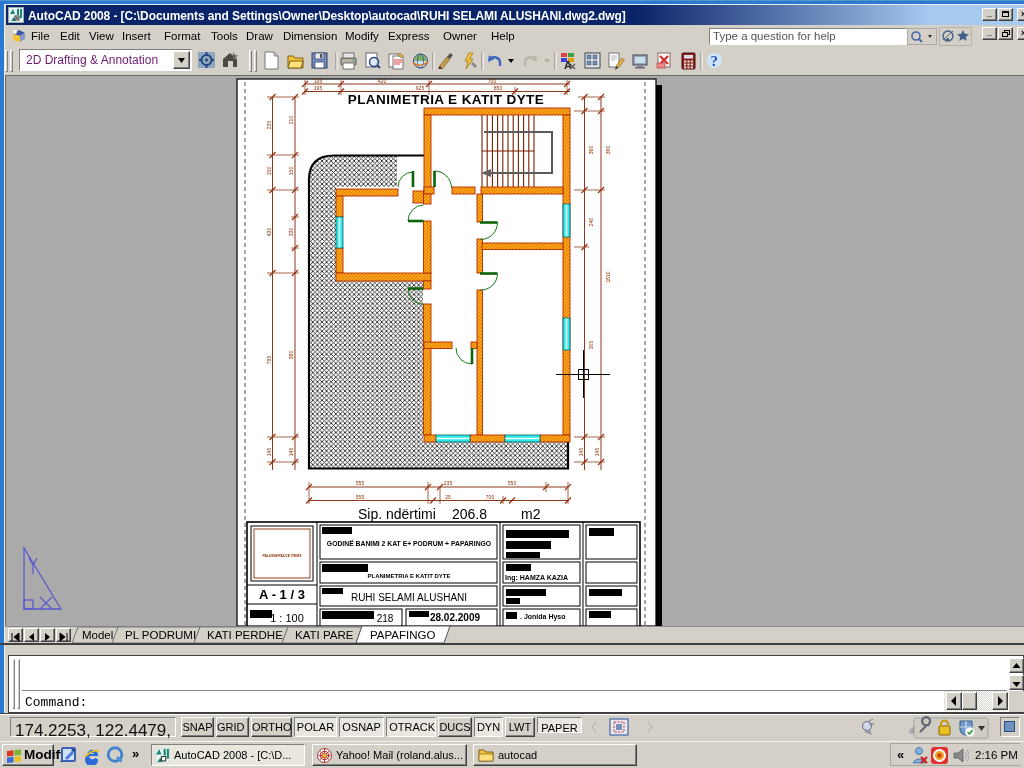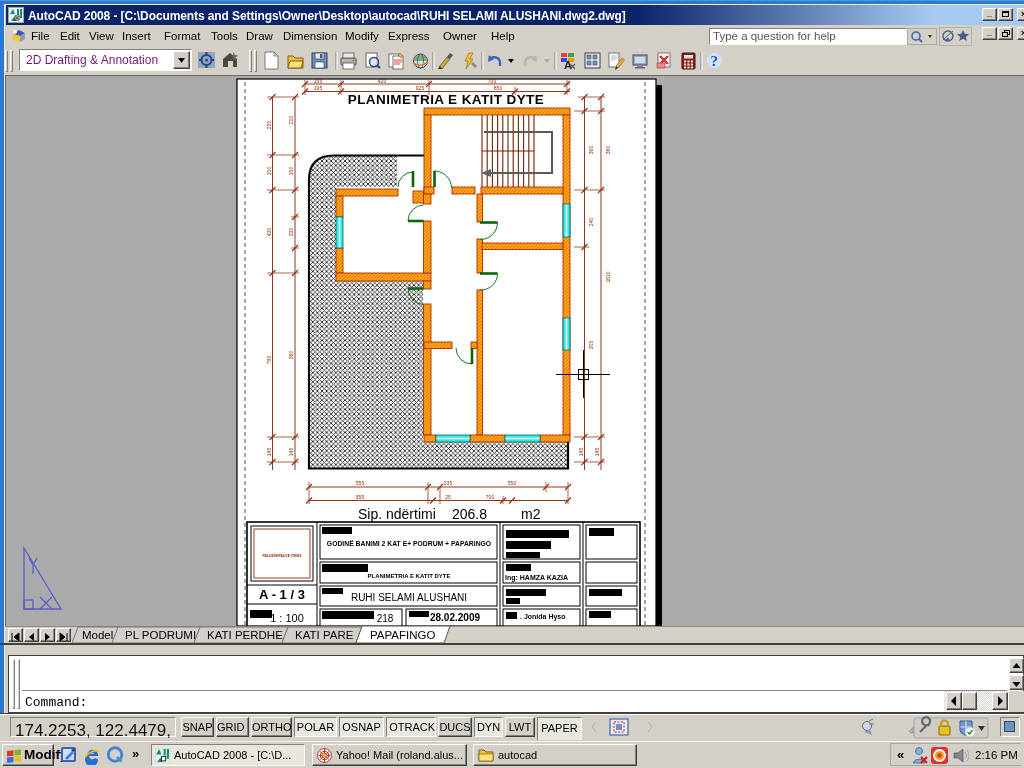--- a/index.html
+++ b/index.html
@@ -551,21 +551,21 @@
 <div class="abs" style="left:0;top:716px;width:1024px;height:24px;font-size:11px;color:#000">
  <span class="abs raised" style="left:181px;top:1px;width:33px;height:20px;text-align:center;padding-top:3px">SNAP</span>
  <span class="abs raised" style="left:216px;top:1px;width:33px;height:20px;text-align:left;padding-top:3px">GRID</span>
  <span class="abs raised" style="left:251px;top:1px;width:41px;height:20px;padding-top:3px">ORTHO</span>
  <span class="abs sunken" style="left:294px;top:1px;width:43px;height:20px;text-align:center;padding-top:3px;background:#E9E7E0">POLAR</span>
  <span class="abs sunken" style="left:339px;top:1px;width:45px;height:20px;text-align:center;padding-top:3px;background:#E9E7E0">OSNAP</span>
  <span class="abs sunken" style="left:386px;top:1px;width:50px;height:20px;text-align:right;padding-top:3px;background:#E9E7E0">OTRACK</span>
  <span class="abs raised" style="left:438px;top:1px;width:34px;height:20px;text-align:center;padding-top:3px">DUCS</span>
  <span class="abs sunken" style="left:474px;top:1px;width:29px;height:20px;text-align:center;padding-top:3px;background:#E9E7E0">DYN</span>
  <span class="abs raised" style="left:505px;top:1px;width:30px;height:20px;text-align:center;padding-top:3px">LWT</span>
- <span class="abs sunken" style="left:537px;top:1px;width:45px;height:28px;text-align:center;padding-top:4px;background:#E9E7E0">PAPER</span>
+ <span class="abs sunken" style="left:537px;top:1px;width:45px;height:16px;text-align:center;padding-top:4px;background:#E9E7E0">PAPER</span>
 </div>
 <svg class="abs" style="left:588px;top:716px" width="436px" height="24" viewBox="0 0 436 24">
  <g fill="none" stroke="#b0aca0" stroke-width="1">
       <path d="M8 6 l-4 5 4 5"></path>
       <path d="M60 6 l4 5 -4 5"></path>
     </g>
  <rect x="22" y="3" width="18" height="16" fill="#e8e8f0" stroke="#4466aa" stroke-width="1.2"></rect>
     <rect x="26" y="6" width="10" height="10" fill="none" stroke="#c03030" stroke-width="1" stroke-dasharray="2 1.4"></rect>
     <rect x="28" y="8" width="6" height="6" fill="#7590bb"></rect>
  <g transform="translate(272,2)">

